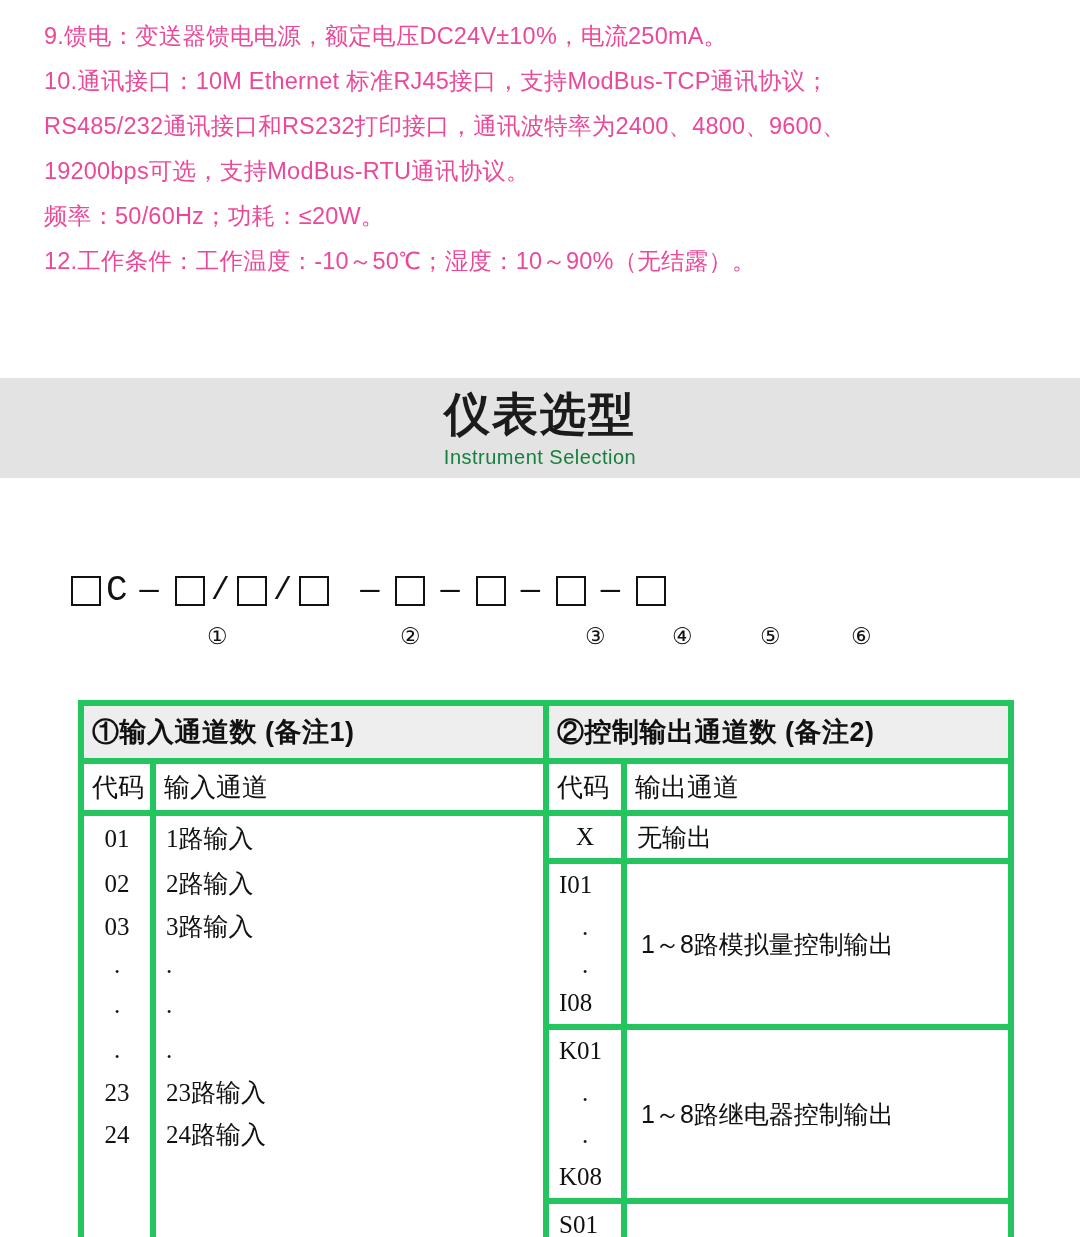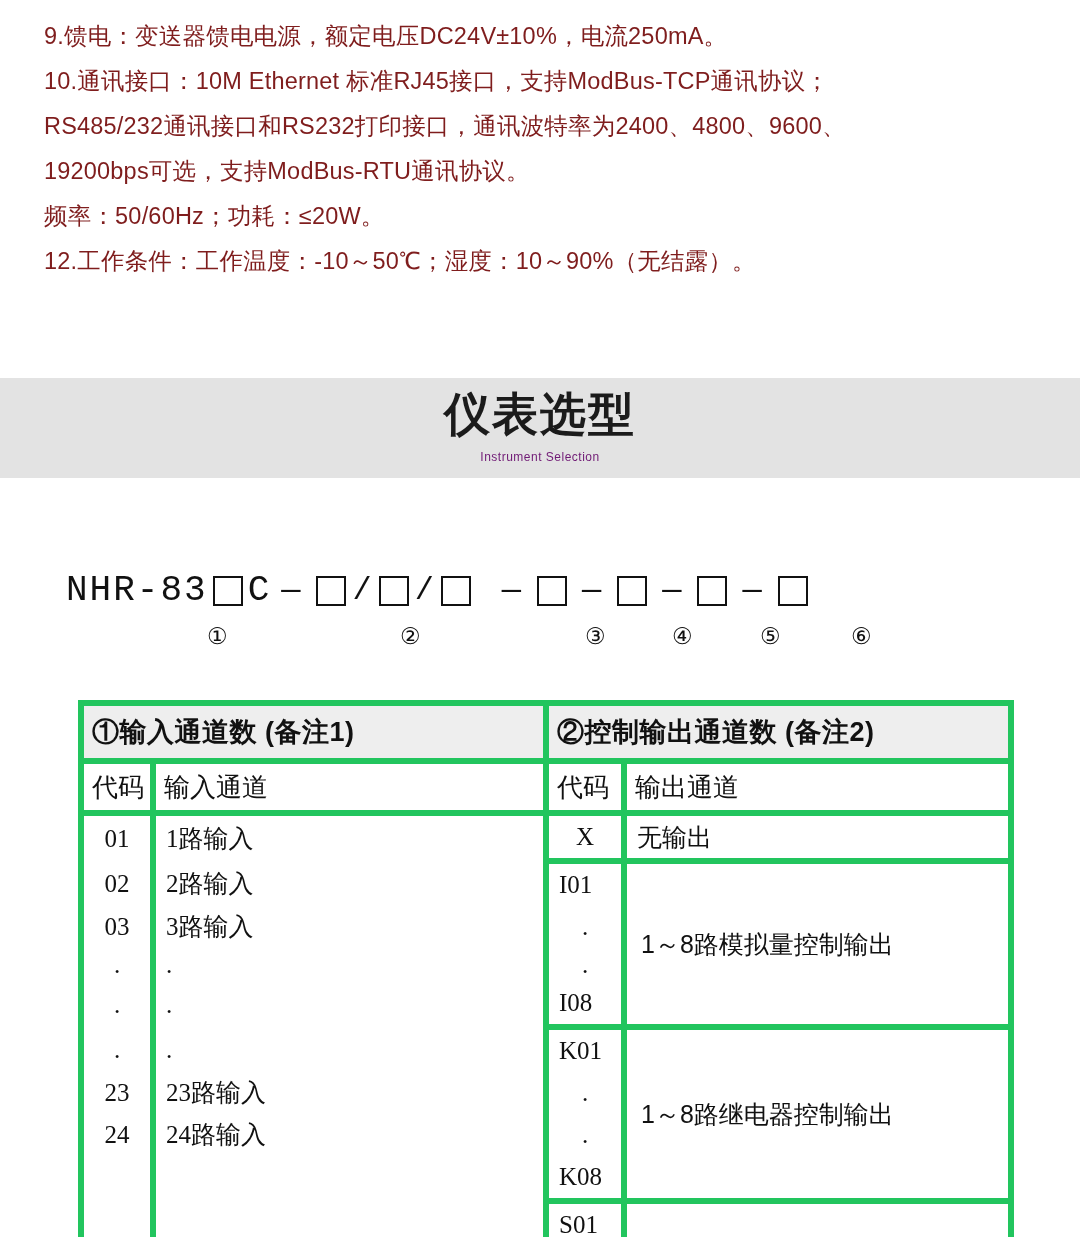--- a/index.html
+++ b/index.html
@@ -18,21 +18,21 @@
 
   
   .spec-block {
     padding: 14px 44px 0 44px;
   }
   .spec-line {
     font-size: 23.5px;
     line-height: 45px;
     letter-spacing: 0.2px;
     white-space: nowrap;
-    color: #7f1d1d;
+    color: #ec4899;
   }
 
   
   .banner {
     position: absolute;
     top: 378px;
     left: 0;
     width: 1080px;
     height: 100px;
     background: #e3e3e3;
@@ -46,22 +46,22 @@
     justify-content: center;
   }
   .banner-cn {
     font-size: 46px;
     font-weight: bold;
     color: #1b1b1b;
     letter-spacing: 2px;
     line-height: 56px;
   }
   .banner-en {
-    font-size: 12px;
-    color: #701a75;
+    font-size: 20px;
+    color: #15803d;
     letter-spacing: 0.5px;
     line-height: 26px;
     margin-top: 2px;
   }
 
   
   .model-area {
     position: absolute;
     top: 560px;
     left: 0;
@@ -193,21 +193,20 @@
 
 <div class="banner">
   <div class="banner-inner">
     <div class="banner-cn">仪表选型</div>
     <div class="banner-en">Instrument Selection</div>
   </div>
 </div>
 
 <div class="model-area">
   <div class="model-row">
-    <span class="model-text">NHR-83</span>
     <span class="box"></span>
     <span class="model-text">C</span>
     <span class="dash">—</span>
     <span class="box"></span>
     <span class="slash">/</span>
     <span class="box"></span>
     <span class="slash">/</span>
     <span class="box"></span>
     <span class="dash" style="padding-left:26px;">—</span>
     <span class="box"></span>

